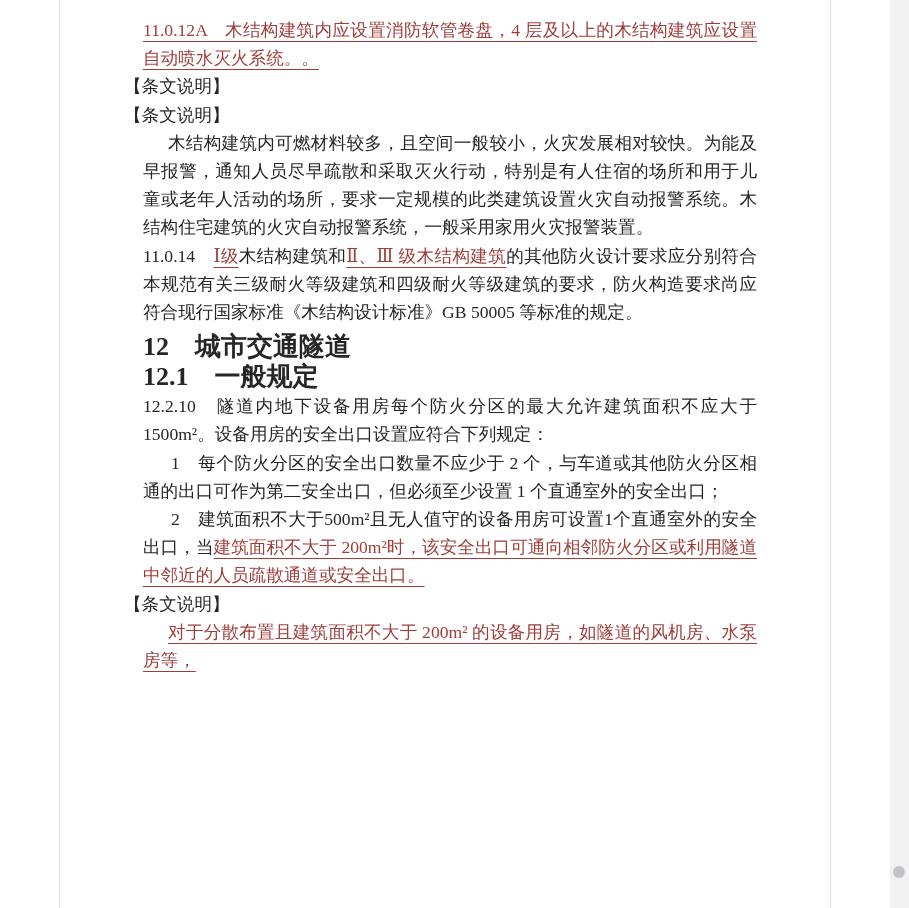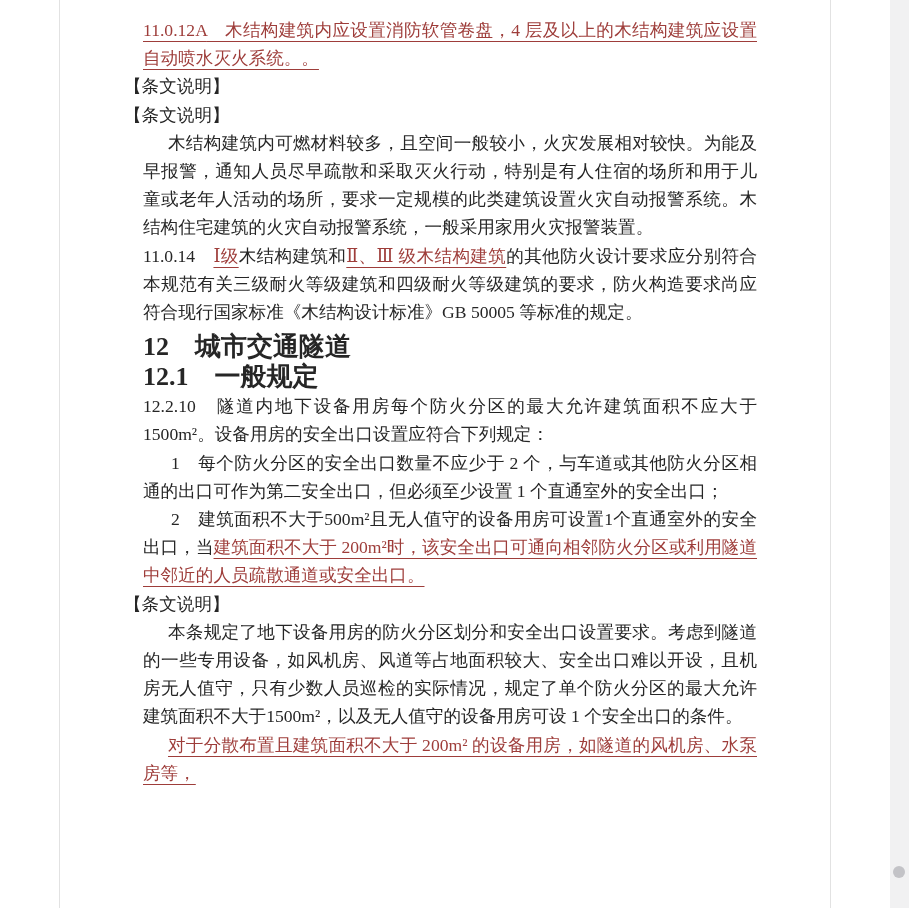--- a/index.html
+++ b/index.html
@@ -62,18 +62,17 @@
     <div class="para note"><span>【条文说明】</span></div>
     <div class="para note"><span>【条文说明】</span></div>
     <div class="para body"><span>木结构建筑内可燃材料较多，且空间一般较小，火灾发展相对较快。为能及早报警，通知人员尽早疏散和采取灭火行动，特别是有人住宿的场所和用于儿童或老年人活动的场所，要求一定规模的此类建筑设置火灾自动报警系统。木结构住宅建筑的火灾自动报警系统，一般采用家用火灾报警装置。</span></div>
     <div class="para clause"><span class="b">11.0.14</span><span>　</span><span class="red u">Ⅰ级</span><span>木结构建筑和</span><span class="red u">Ⅱ、Ⅲ 级木结构建筑</span><span>的其他防火设计要求应分别符合本规范有关三级耐火等级建筑和四级耐火等级建筑的要求，防火构造要求尚应符合现行国家标准《木结构设计标准》GB 50005 等标准的规定。</span></div>
     <div class="para h1c"><span>12　城市交通隧道</span></div>
     <div class="para h2c"><span>12.1　一般规定</span></div>
     <div class="para clause"><span class="b">12.2.10</span><span>　隧道内地下设备用房每个防火分区的最大允许建筑面积不应大于 1500m²。设备用房的安全出口设置应符合下列规定：</span></div>
     <div class="para listitem"><span class="b">1</span><span>　每个防火分区的安全出口数量不应少于 2 个，与车道或其他防火分区相通的出口可作为第二安全出口，但必须至少设置 1 个直通室外的安全出口；</span></div>
     <div class="para listitem"><span class="b">2</span><span>　建筑面积不大于500m²且无人值守的设备用房可设置1个直通室外的安全出口，当</span><span class="red u">建筑面积不大于 200m²时，该安全出口可通向相邻防火分区或利用隧道中邻近的人员疏散通道或安全出口。</span></div>
     <div class="para note"><span>【条文说明】</span></div>
-    <div class="para body"><span>本条规定了地下设备用房的防火分区划分和安全出口设置要求。考虑到隧道的一些专用设备，如风机房、风道等占地面积较大、安全出口难以开设，且机房无人值守，只有少数人员巡检的实际情况，规定了单个防火分区的最大允许建筑面积不大于1500m²，以及无人值守的设备用房可设 1 个安全出口的条件。</span></div>
     <div class="para body"><span class="red u">对于分散布置且建筑面积不大于 200m² 的设备用房，如隧道的风机房、水泵房等，</span></div>
   </div>
 
 <div class="gutter"></div>
 <div class="scroll-dot"></div>
 
 </body></html>

